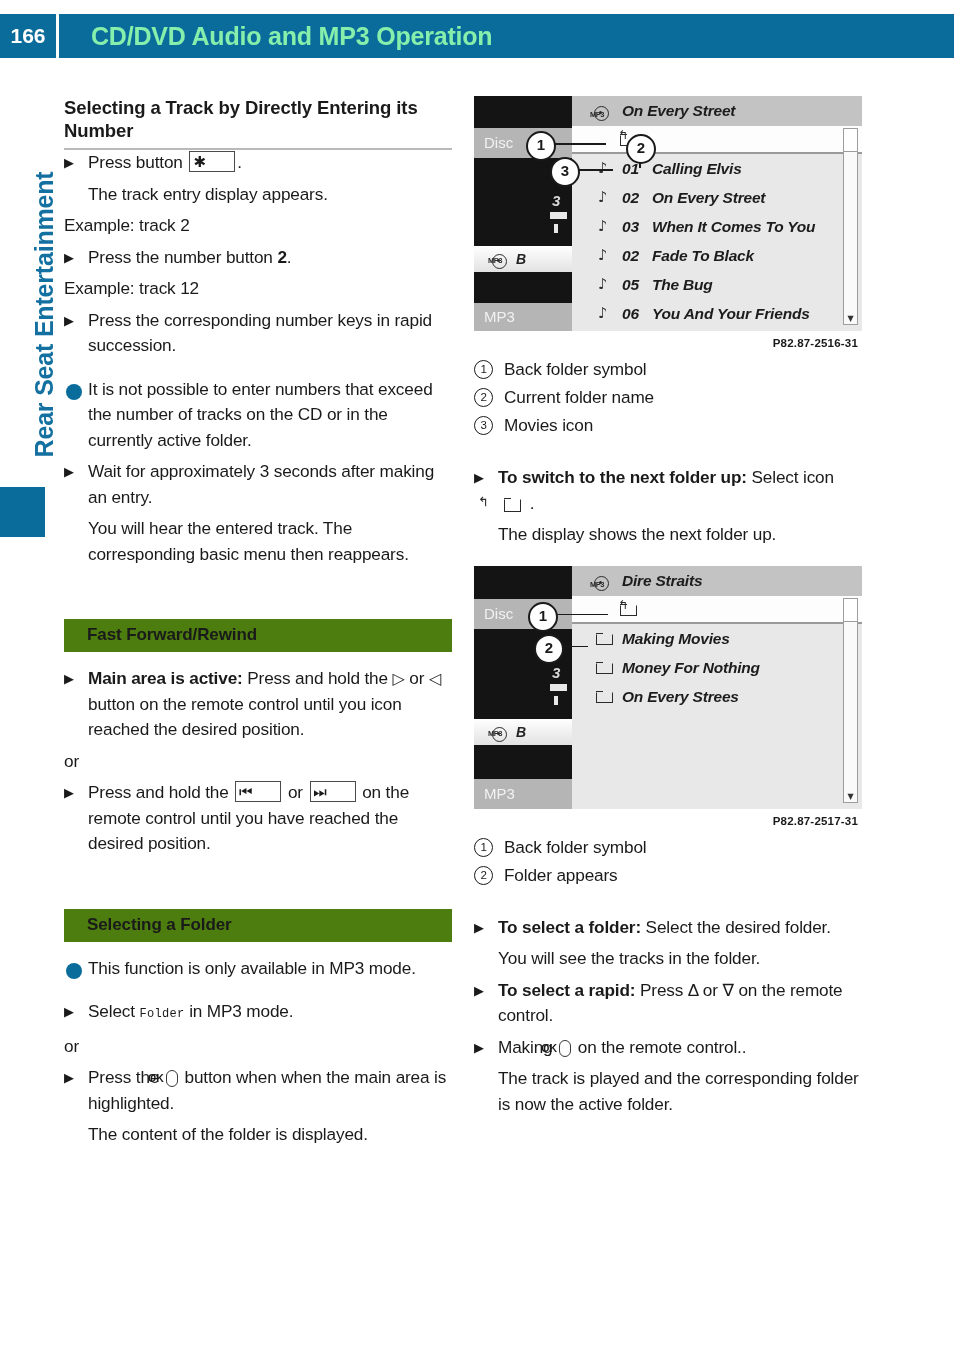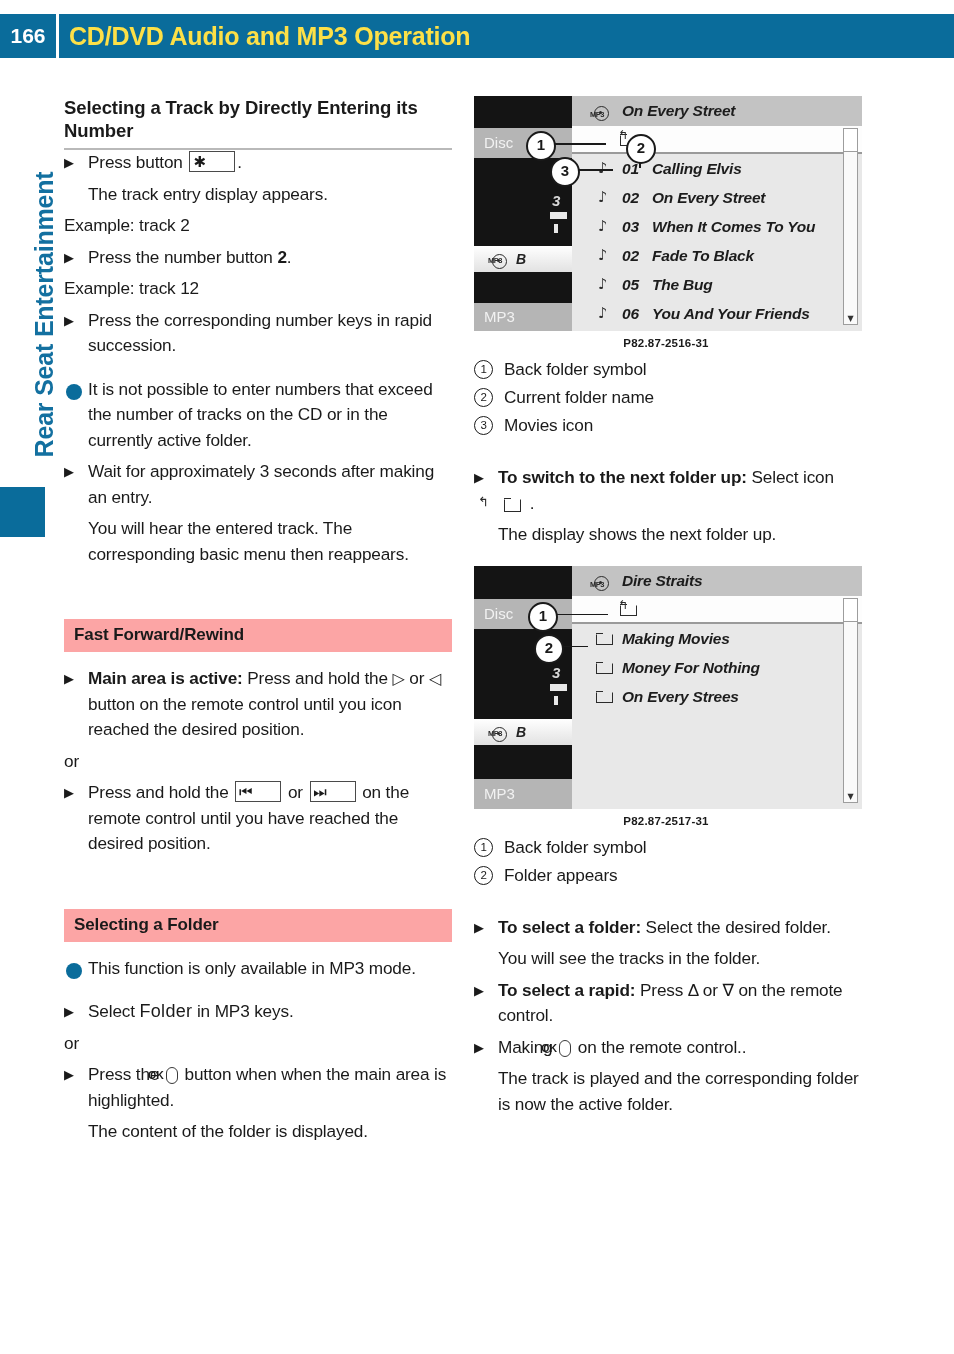--- a/index.html
+++ b/index.html
@@ -33,22 +33,22 @@
     font-weight: bold;
     letter-spacing: 0px;
     line-height: 44px;
   }
   #header-divider {
     width: 3px;
     height: 44px;
     background: #ffffff;
   }
   #header-title {
-    padding-left: 10px;
-    color: #fde047;
+    padding-left: 32px;
+    color: #86efac;
     font-size: 25px;
     font-weight: bold;
     letter-spacing: -0.2px;
   }
 
   
   #side-label {
     position: absolute;
     left: -186px;
     top: 300px;
@@ -88,24 +88,24 @@
     font-weight: bold;
     line-height: 23px;
     letter-spacing: -0.1px;
   }
   .rule-under {
     border-bottom: 2px solid #b9b9b9;
     padding-bottom: 6px;
     margin-bottom: 13px;
   }
   .gray-head {
-    background: #fca5a5;
+    background: #4d7c0f;
     font-size: 17px;
     font-weight: bold;
-    padding: 6px 10px 7px 10px;
+    padding: 6px 10px 7px 23px;
     margin: 0 0 14px 0;
     letter-spacing: -0.1px;
   }
   p.body {
     margin: 0 0 6px 0;
     font-size: 17.2px;
     line-height: 25.5px;
     letter-spacing: -0.15px;
   }
   p.or { margin: 0 0 6px 0; font-size: 17.2px; line-height: 25.5px; }
@@ -127,21 +127,21 @@
     font-size: 12px;
     font-weight: bold;
     text-align: center;
     line-height: 16px;
     font-family: "Liberation Serif", serif;
     vertical-align: -1px;
     margin-right: 6px;
   }
   .info-block { padding-left: 24px; text-indent: -22px; }
   b.lead { font-weight: bold; text-align: center; }
-  .mono { font-family: Liberation Sans, sans-serif; font-size: 18px; letter-spacing: 0.3px; }
+  .mono { font-family: Liberation Mono, monospace; font-size: 12px; letter-spacing: 0.3px; }
   .spacer-lg { height: 46px; }
   .spacer-md { height: 26px; }
   .spacer-sm { height: 12px; }
 
   
   .keycap {
     display: inline-block;
     border: 1.4px solid #4a4a4a;
     padding: 0px 9px;
     font-size: 15px;
@@ -387,21 +387,21 @@
     z-index: 6;
   }
   .leader {
     position: absolute;
     height: 1.6px;
     background: #1a1a1a;
     z-index: 5;
   }
 
   .fig-caption {
-    text-align: center;
+    text-align: right;
     font-size: 11.5px;
     font-weight: bold;
     letter-spacing: 0.2px;
     color: #1a1a1a;
     padding: 6px 4px 0 0;
     font-family: "Liberation Sans", sans-serif;
   }
 
   
   .legend { margin-top: 6px; }
@@ -494,21 +494,21 @@
 
   <h2 class="gray-head">Selecting a Folder</h2>
 
   <p class="body info-block">
     <span class="info-i">i</span><span>This function is only available in MP3 mode.</span>
   </p>
 
   <div class="spacer-sm"></div>
 
   <p class="body indent">
-    <span class="bull">▶</span><span>Select </span><span class="mono">Folder</span><span> in MP3 keys.</span>
+    <span class="bull">▶</span><span>Select </span><span class="mono">Folder</span><span> in MP3 mode.</span>
   </p>
 
   <p class="or">or</p>
 
   <p class="body indent">
     <span class="bull">▶</span><span>Press the</span>
     <span class="okbtn">OK</span>
     <span>button when when the main area is highlighted.</span>
   </p>
   <p class="body indent2">The content of the folder is displayed.</p>

